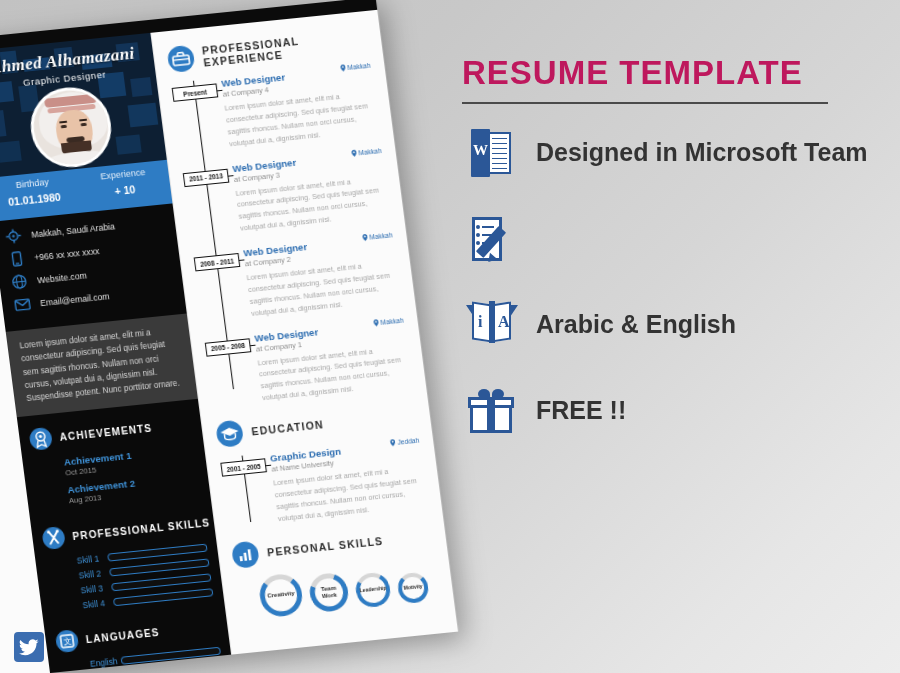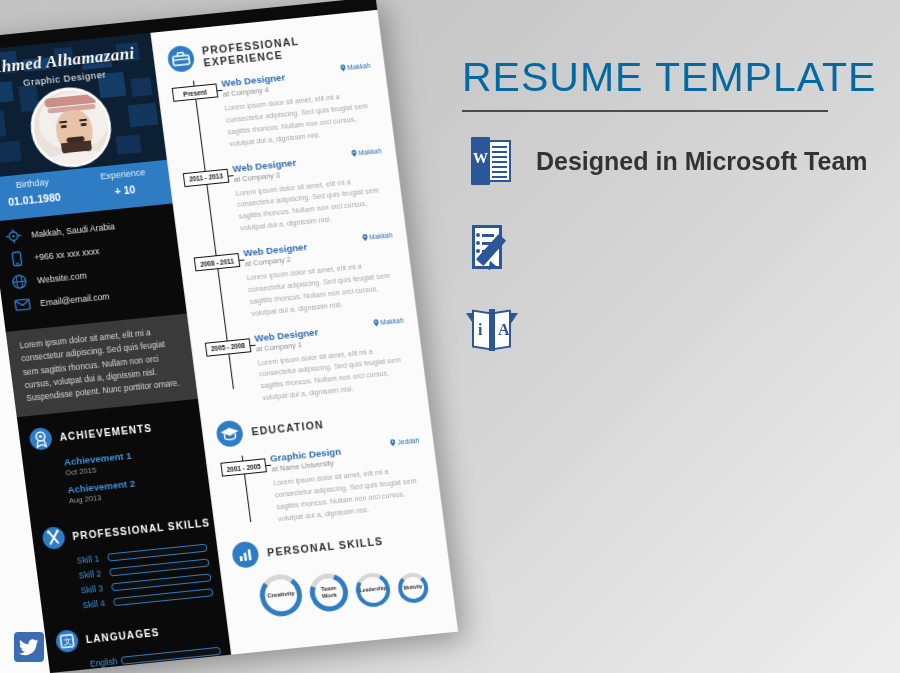--- a/index.html
+++ b/index.html
@@ -6,22 +6,22 @@
   html, body { width: 900px; height: 673px; overflow: hidden; }
   body {
     font-family: "Liberation Sans", sans-serif;
     background: linear-gradient(135deg, #c2c2c2 0%, #c8c8c8 30%, #d6d6d6 60%, #e6e6e6 85%, #ededed 100%);
     position: relative;
   }
 
   
   #promo { position: absolute; left: 462px; top: 56px; width: 420px; }
   #promo-title {
-    font-size: 41px; font-weight: normal; letter-spacing: 1px;
-    color: #0369a1; line-height: 1.05; white-space: nowrap;
+    font-size: 33px; font-weight: bold; letter-spacing: 1px;
+    color: #be185d; line-height: 1.05; white-space: nowrap;
   }
   #promo-rule { height: 2px; background: #4a4a4a; margin-top: 11px; width: 366px; }
   .feature { display: flex; align-items: center; height: 74px; margin-top: 12px; }
   .feature-icon { width: 56px; height: 56px; flex: 0 0 56px; position: relative; margin-right: 18px; }
   .feature-label { font-size: 25px; color: #333; font-weight: bold; white-space: nowrap; }
 
   
   .ico-word { position: absolute; left: 9px; top: 4px; width: 40px; height: 48px; }
   .ico-word .wleft { position: absolute; left: 0; top: 0; width: 19px; height: 48px; background: #2b5797; border-radius: 1px; }
   .ico-word .wW { position: absolute; left: 0; top: 13px; width: 19px; text-align: center; color: #fff; font-size: 15px; font-weight: bold; font-family: "Liberation Serif", serif; }
@@ -510,22 +510,35 @@
       <span class="ico-book">
         <span class="wing wl"></span>
           <span class="wing wr"></span>
         <span class="pg pgL"></span>
           <span class="pg pgR"></span>
         <span class="spine"></span>
         <span class="glyph" style="left:8px">i</span>
         <span class="glyph" style="left:28px">A</span>
       </span>
     </span>
+    <span class="feature-label">Arabic &amp; English</span>
   </div>
 
+  <div class="feature">
+    <span class="feature-icon">
+      <span class="ico-gift">
+        <span class="gbow gbl"></span>
+          <span class="gbow gbr"></span>
+        <span class="gbox"></span>
+          <span class="glid"></span>
+          <span class="grib"></span>
+      </span>
+    </span>
+    <span class="feature-label">FREE !!</span>
+  </div>
 </div>
 
 <div id="twitter">
   <span id="tw-badge">
     <svg width="20" height="17" viewBox="0 0 20 17">
         <path d="M19.6 2.2c-.7.3-1.5.5-2.3.6.8-.5 1.4-1.3 1.7-2.2-.8.4-1.6.8-2.5 1A4 4 0 0 0 9.7 5.3 11.4 11.4 0 0 1 1.4.9a4 4 0 0 0 1.2 5.4c-.6 0-1.3-.2-1.8-.5a4 4 0 0 0 3.2 4 4 4 0 0 1-1.8.1 4 4 0 0 0 3.7 2.8A8 8 0 0 1 0 14.4a11.3 11.3 0 0 0 6.1 1.8c7.4 0 11.4-6.1 11.4-11.4v-.5c.8-.6 1.5-1.3 2.1-2.1z" fill="#fff"></path>
       </svg>
   </span>
 </div>
 

